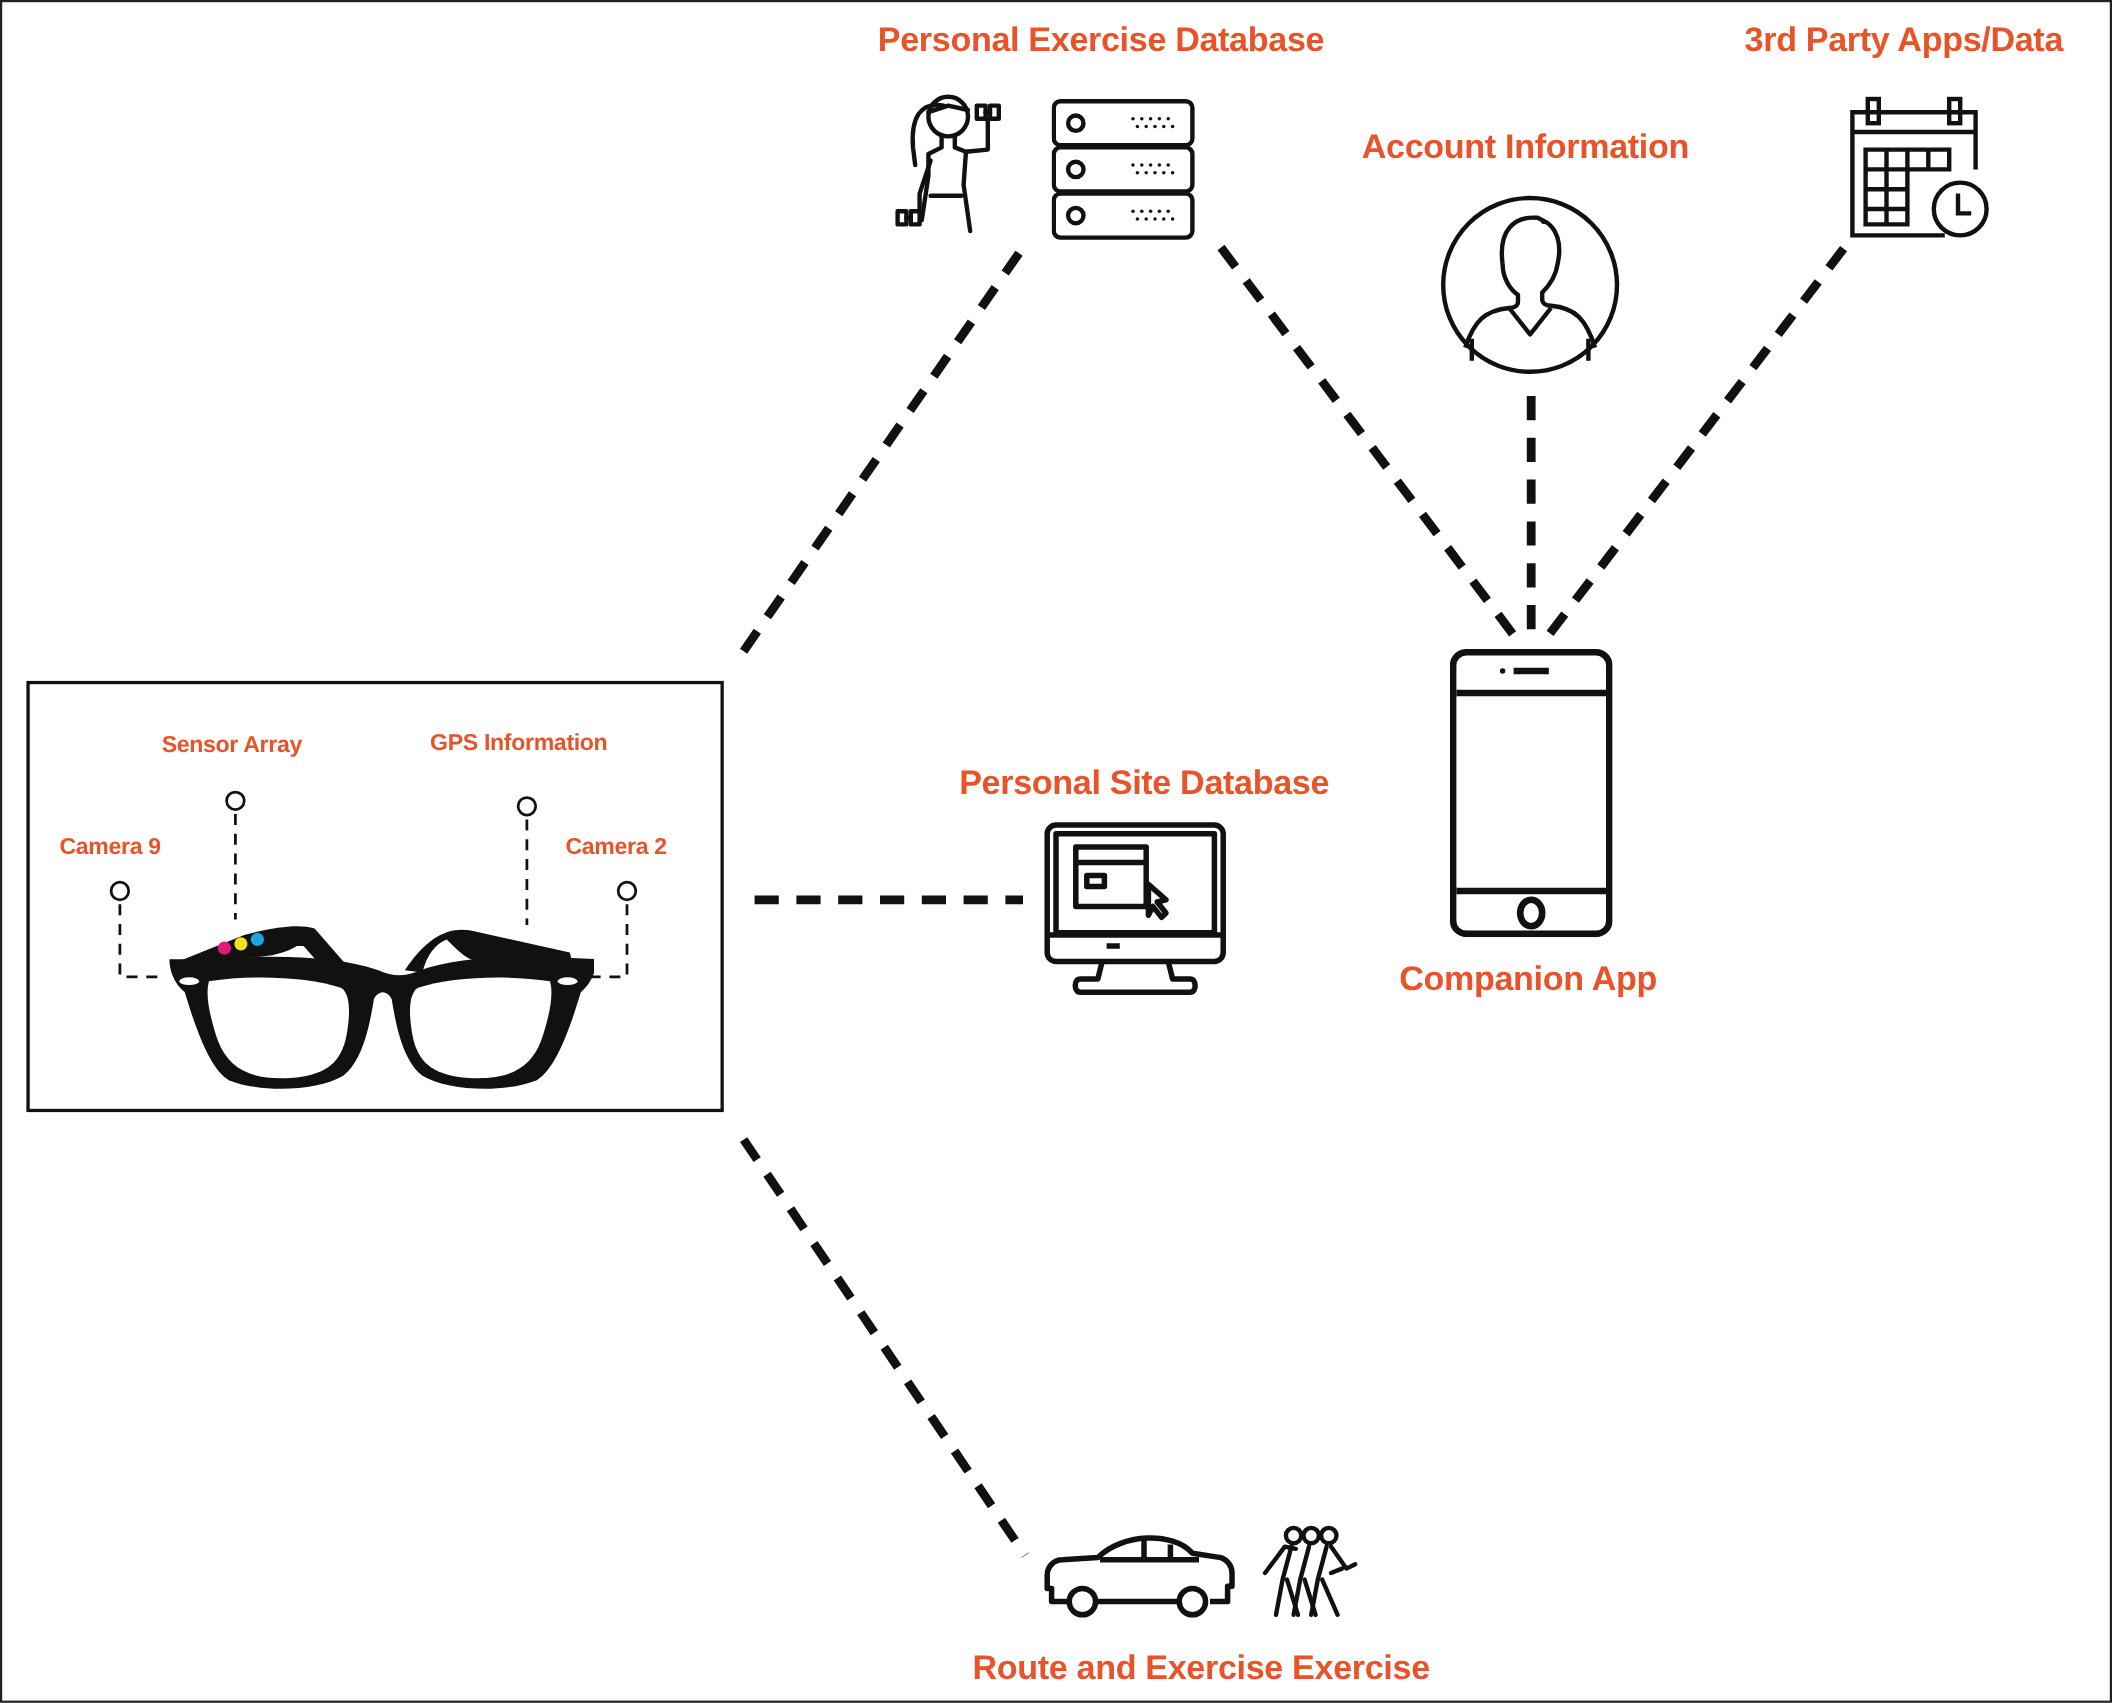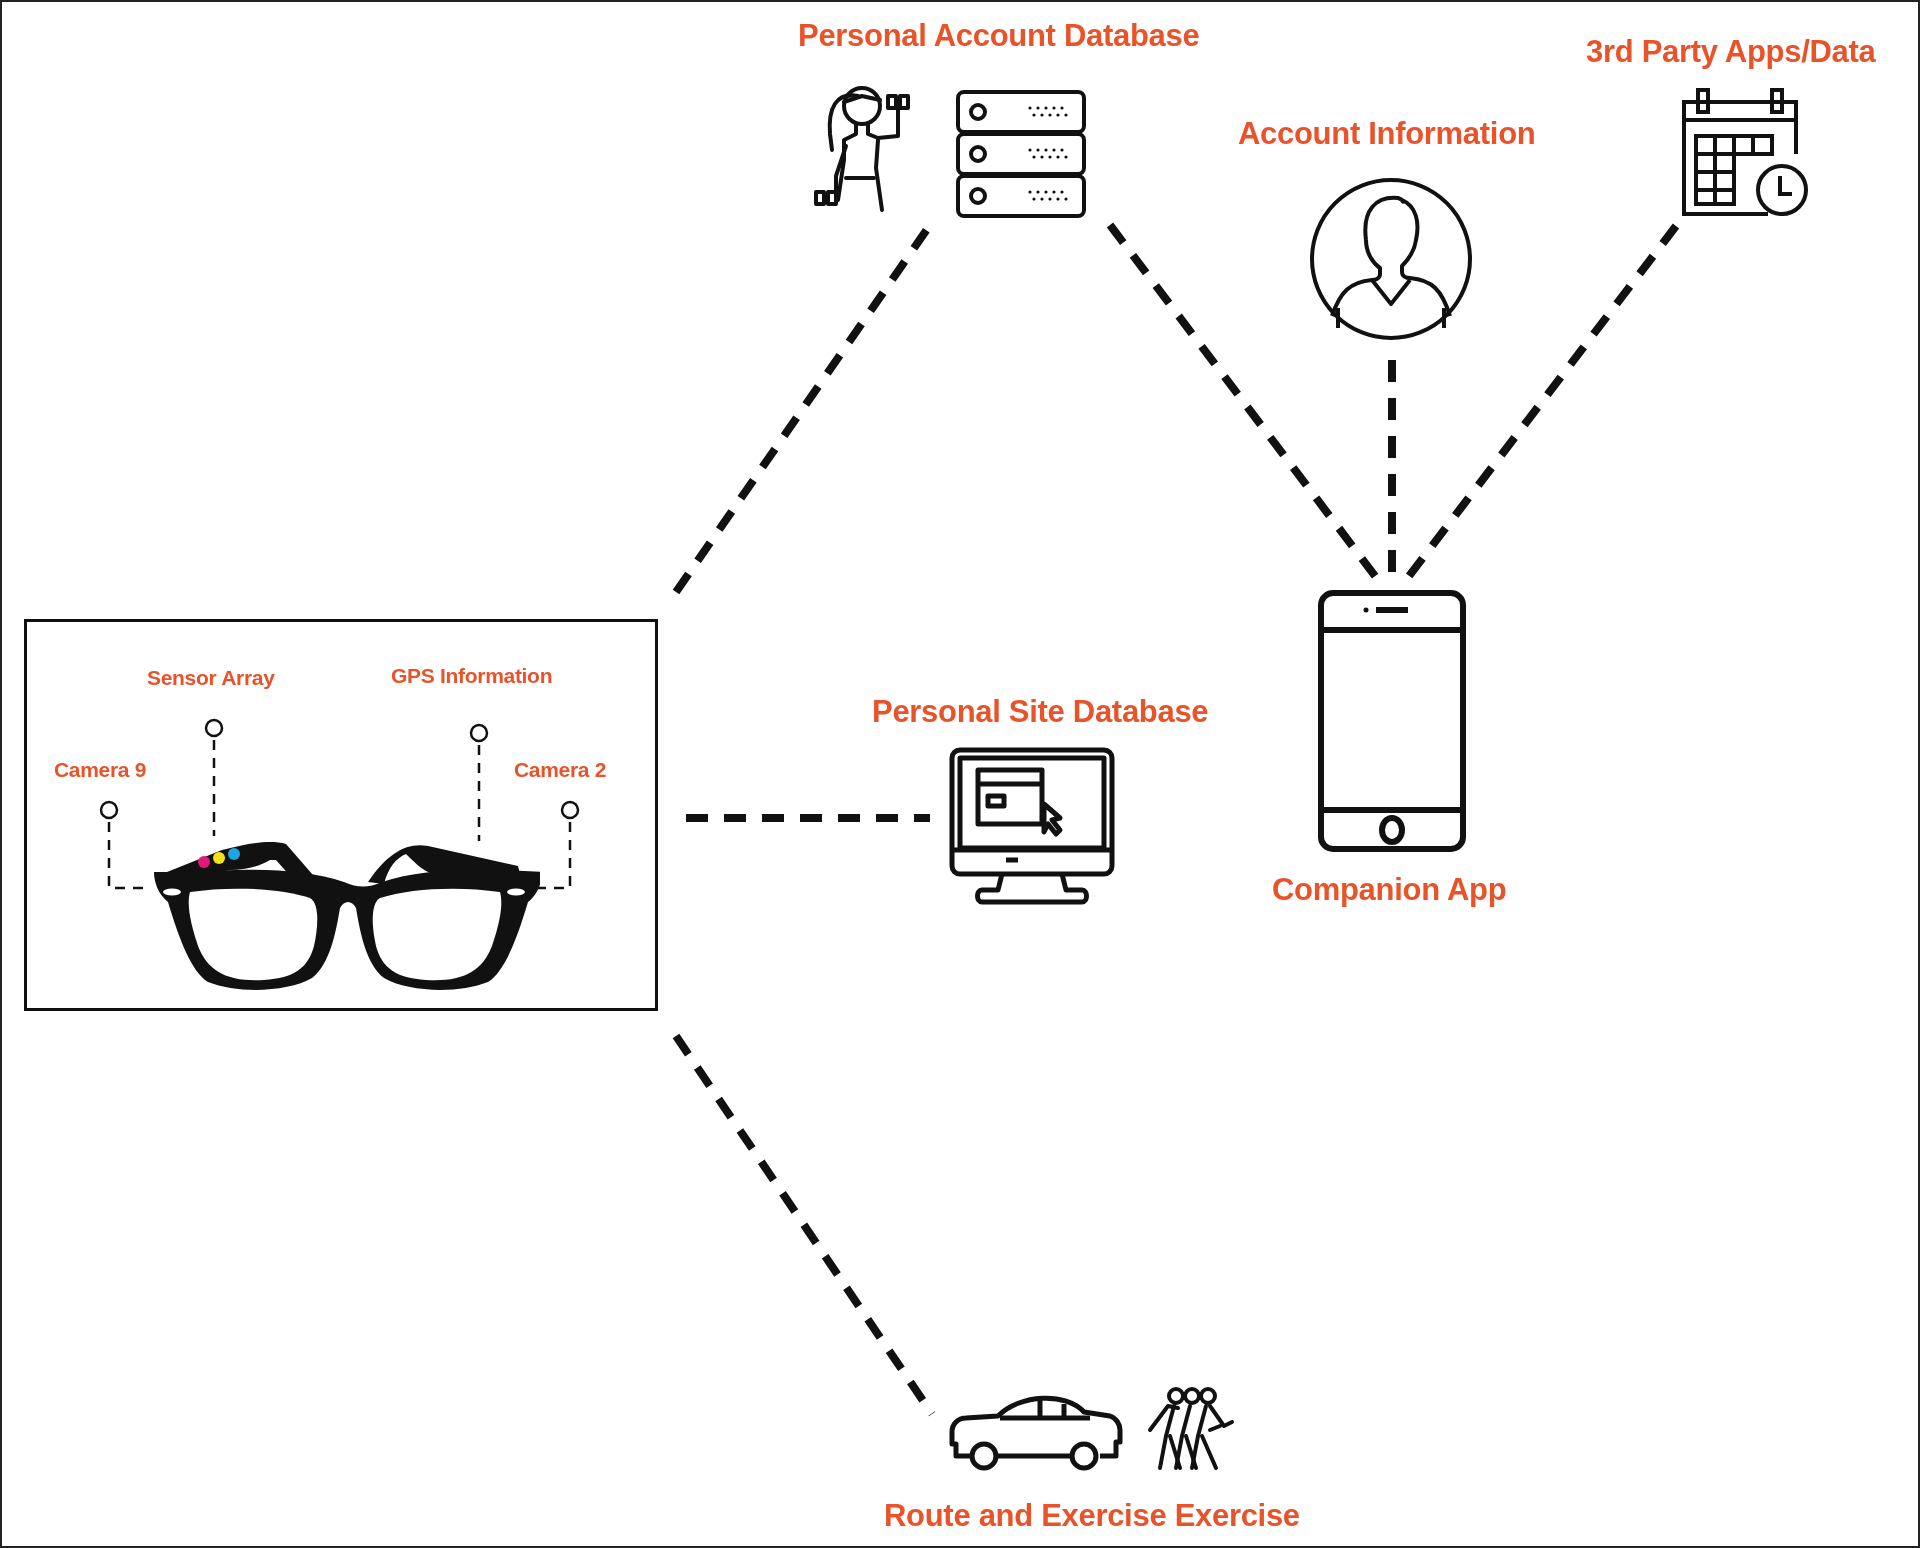--- a/index.html
+++ b/index.html
@@ -26,21 +26,21 @@
   <g stroke="#111" stroke-width="8" stroke-dasharray="22 16" fill="none">
     <line x1="676" y1="592" x2="932" y2="222"></line>
     <line x1="686" y1="818" x2="930" y2="818"></line>
     <line x1="676" y1="1036" x2="932" y2="1414"></line>
     <line x1="1110" y1="225" x2="1378" y2="580"></line>
     <line x1="1392" y1="360" x2="1392" y2="580"></line>
     <line x1="1676" y1="226" x2="1406" y2="580"></line>
   </g>
 </svg>
 
-<div class="label big" style="left:798px; top:18px;">Personal Account Database</div>
+<div class="label big" style="left:798px; top:18px;">Personal Exercise Database</div>
 <svg class="icon" style="left:810px; top:74px;" width="110" height="144" viewBox="0 0 110 144">
   <g stroke="#111" stroke-width="4" fill="none" stroke-linejoin="round" stroke-linecap="round">
     <path d="M48 22 c-22 -4 -30 12 -28 38 l2 16"></path>
     <circle cx="52" cy="32" r="18"></circle>
     <path d="M34 28 l18 -6 l18 4"></path>
     <path d="M46 50 l0 10 l-12 6 l0 20 l-6 40"></path>
     <path d="M58 50 l0 10 l10 4 l0 2 l-2 28 l6 42"></path>
     <path d="M68 64 l20 -2 l0 -28"></path>
     <rect x="78" y="22" width="8" height="12"></rect>
       <rect x="90" y="22" width="8" height="12"></rect>
@@ -100,21 +100,21 @@
   <g stroke="#111" stroke-width="4" fill="none" stroke-linejoin="round">
     <ellipse cx="83" cy="83" rx="79" ry="79"></ellipse>
     <path d="M58 64 c-4 -30 10 -44 32 -42 c6 2 6 6 4 2 c14 6 18 22 14 40 c-2 14 -10 22 -14 26 l0 6 c0 4 4 6 8 6 c22 2 32 12 40 38"></path>
     <path d="M58 64 c0 14 8 24 14 28 l0 6 c0 4 -4 6 -8 6 c-22 2 -32 12 -40 36"></path>
     <path d="M64 104 l19 24 l19 -24"></path>
     <line x1="30" y1="132" x2="30" y2="152"></line>
     <line x1="136" y1="132" x2="136" y2="152"></line>
   </g>
 </svg>
 
-<div class="label big" style="left:1586px; top:34px;">3rd Party Apps/Data</div>
+<div class="label big" style="left:1586px; top:18px;">3rd Party Apps/Data</div>
 <svg class="icon" style="left:1680px; top:86px;" width="132" height="132" viewBox="0 0 132 132">
   <g stroke="#111" stroke-width="4" fill="none">
     <path d="M88 128 l-84 0 l0 -112 l112 0 l0 52"></path>
     <line x1="4" y1="34" x2="116" y2="34"></line>
     <rect x="18" y="4" width="10" height="22"></rect>
     <rect x="92" y="4" width="10" height="22"></rect>
     <path d="M16 50 l76 0 l0 18 l-38 0 l0 50 l-38 0 z"></path>
     <line x1="16" y1="68" x2="54" y2="68"></line>
     <line x1="16" y1="86" x2="54" y2="86"></line>
     <line x1="16" y1="104" x2="54" y2="104"></line>

